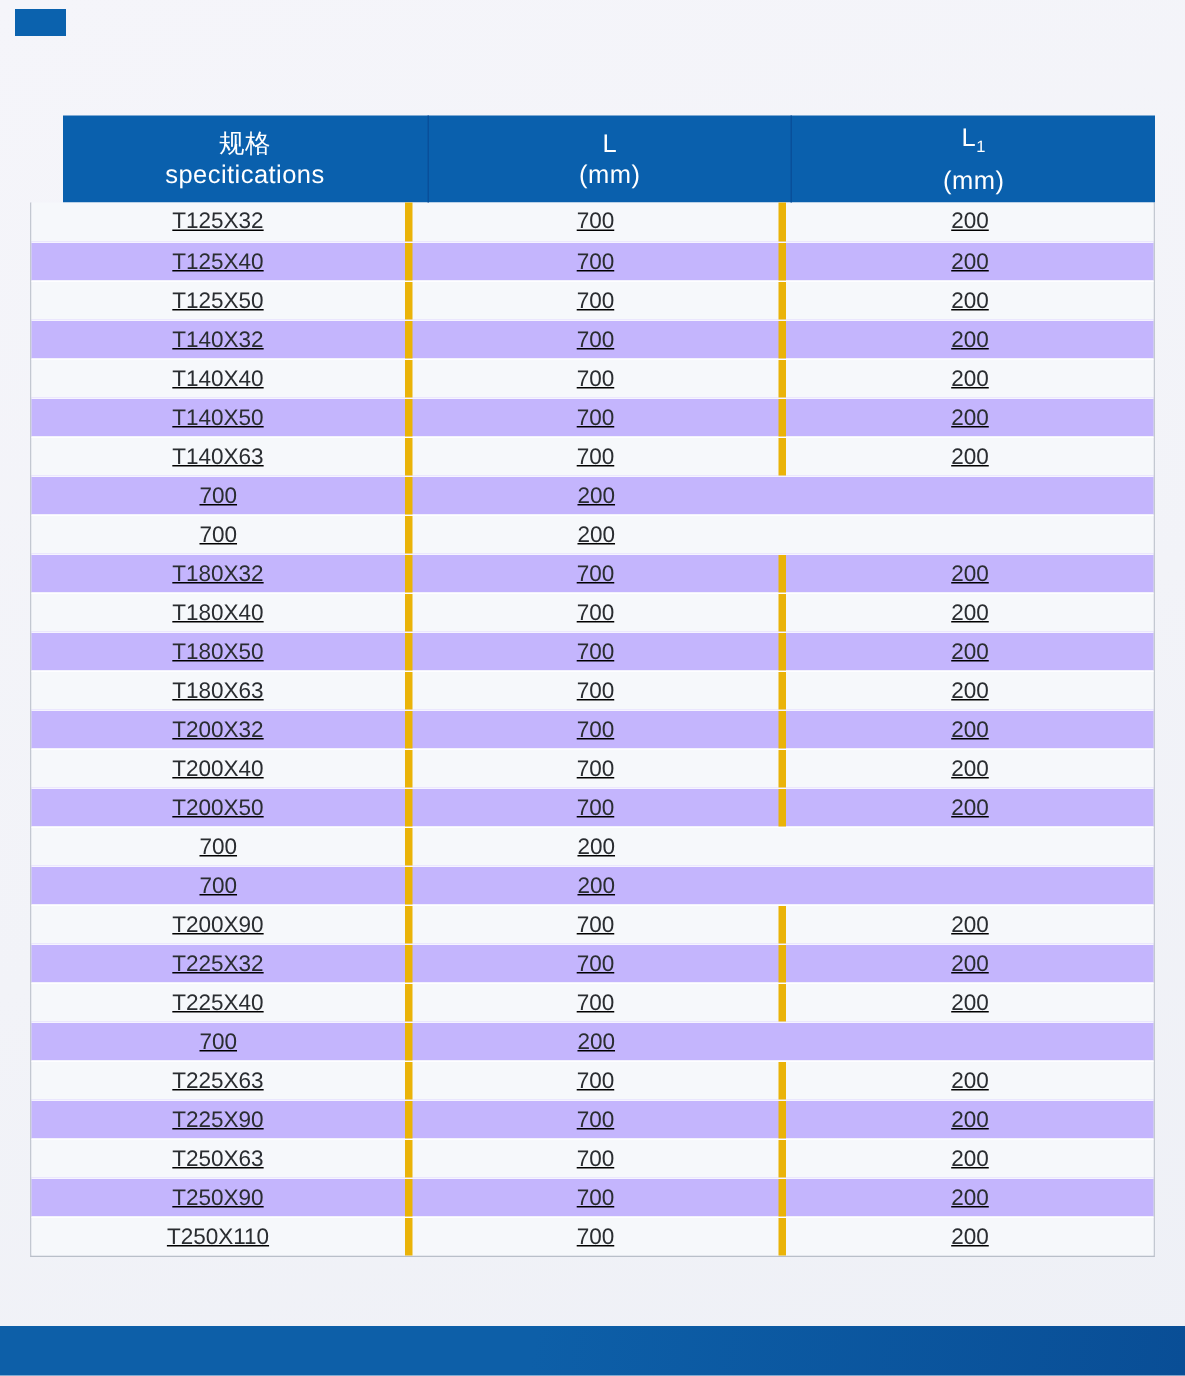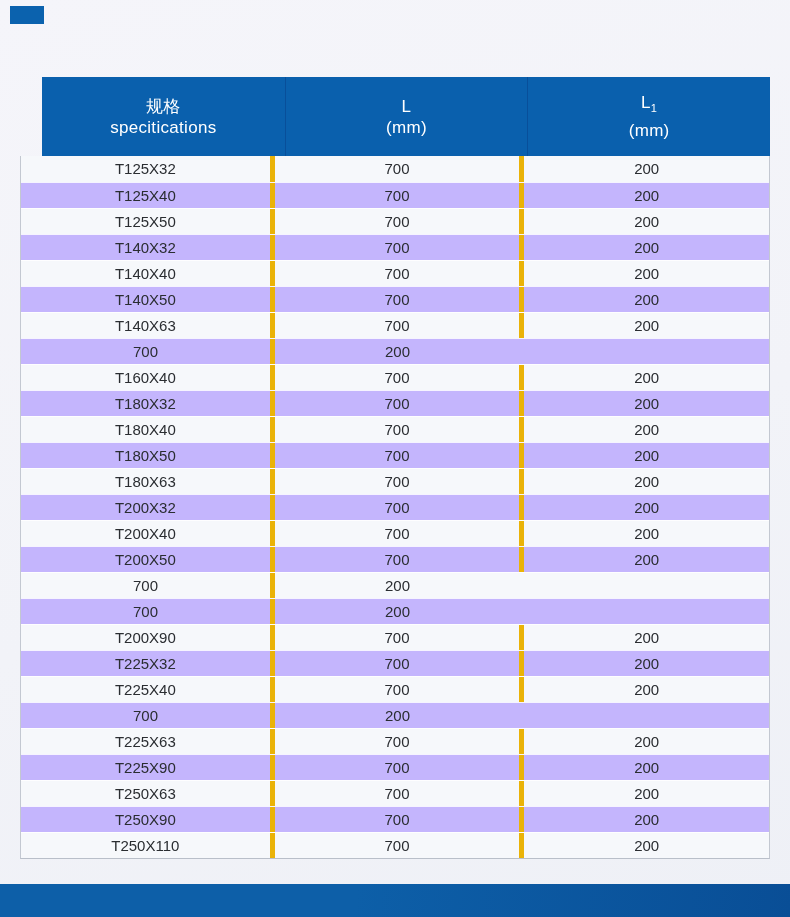--- a/index.html
+++ b/index.html
@@ -26,21 +26,21 @@
   }
 
   
   .spec-table {
     position: absolute;
     left: 20px; top: 77px;
     width: 750px;
   }
   .thead {
     display: flex;
-    height: 79px;
+    height: 58px;
     color: #ffffff;
     text-align: center;
     margin-left: 22px;
   }
   .th {
     width: 250px;
     display: flex;
     flex-direction: column;
     justify-content: center;
     font-size: 17px;
@@ -49,20 +49,21 @@
   }
   .th + .th { border-left: 1px solid #084f9a; }
   .th sub {
     font-size: 11px;
     vertical-align: sub;
   }
   .tbody {
     border-left: 1px solid #c3c8d1;
     border-right: 1px solid #c3c8d1;
     border-bottom: 1px solid #b9bfc9;
+    text-decoration: underline;
   }
   .tr {
     display: flex;
     height: 26px;
     background: #f6f8fb;
   }
   .tr.alt { background: #c4b5fd; }
   .tr + .tr { border-top: 1px solid rgba(255,255,255,.85); }
   .td {
     width: 250px;
@@ -130,21 +131,20 @@
       <div class="tr">
         <div class="td">T140X63</div>
         <div class="td">700</div>
         <div class="td">200</div>
       </div>
       <div class="tr alt">
         <div class="td">700</div>
         <div class="td">200</div>
       </div>
       <div class="tr">
-        <div class="td">T160X40</div>
         <div class="td">700</div>
         <div class="td">200</div>
       </div>
       <div class="tr alt">
         <div class="td">T180X32</div>
         <div class="td">700</div>
         <div class="td">200</div>
       </div>
       <div class="tr">
         <div class="td">T180X40</div>

